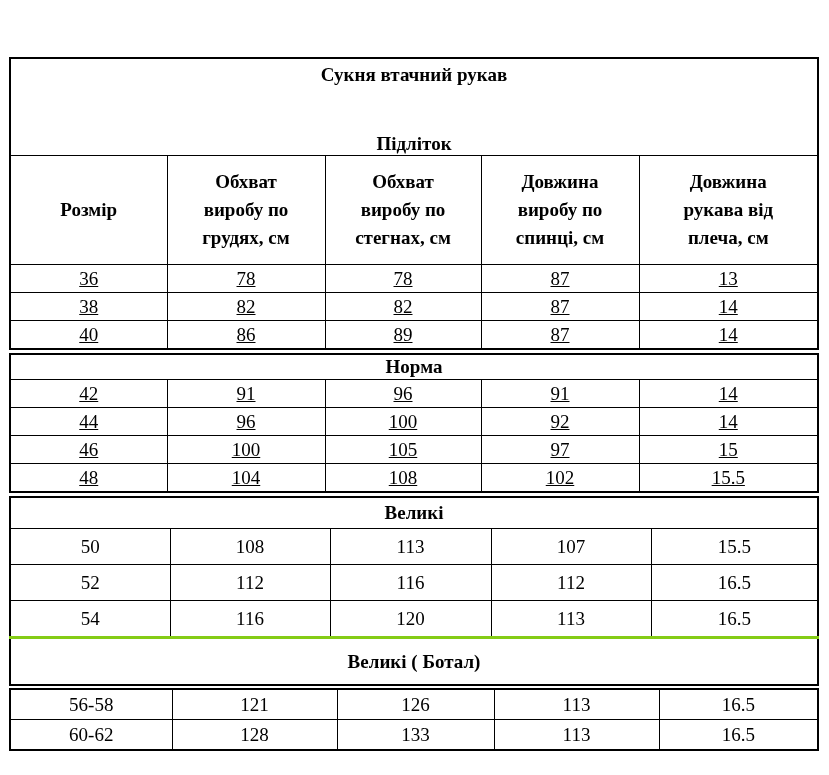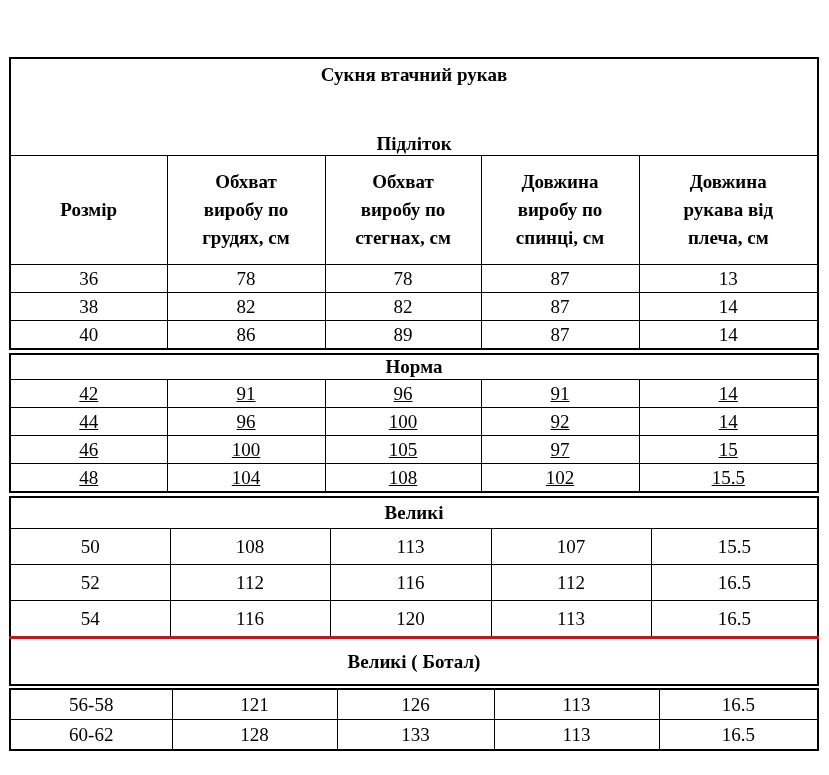--- a/index.html
+++ b/index.html
@@ -47,25 +47,25 @@
   .title-top { margin-top: 5px; }
   .subtitle  { margin-top: 47px; }
 
   td.hdr {
     font-weight: bold;
     height: 108px;
     white-space: pre-line;
     line-height: 28px;
   }
 
-  tr.ra td { height: 27px; }
+  tr.ra td { height: 27px; text-decoration: underline; }
   tr.rb td { height: 27px; text-decoration: underline; }
   tr.rc td { height: 35px; }
   tr.re td { height: 29px; }
-  tr.thick-b td { border-bottom: 3px solid #b91c1c; }
+  tr.thick-b td { border-bottom: 3px solid #84cc16; }
 
   td.sec {
     font-weight: bold;
     font-size: 20px;
   }
   td.sec-norma { height: 24px; border-bottom: 3px solid #000; margin-top: 48px; }
   td.sec-vel   { height: 30px; border-bottom: 3px solid #000; }
   td.sec-botal { height: 45px; vertical-align: top; padding-top: 6px; }
 </style>
 </head>

